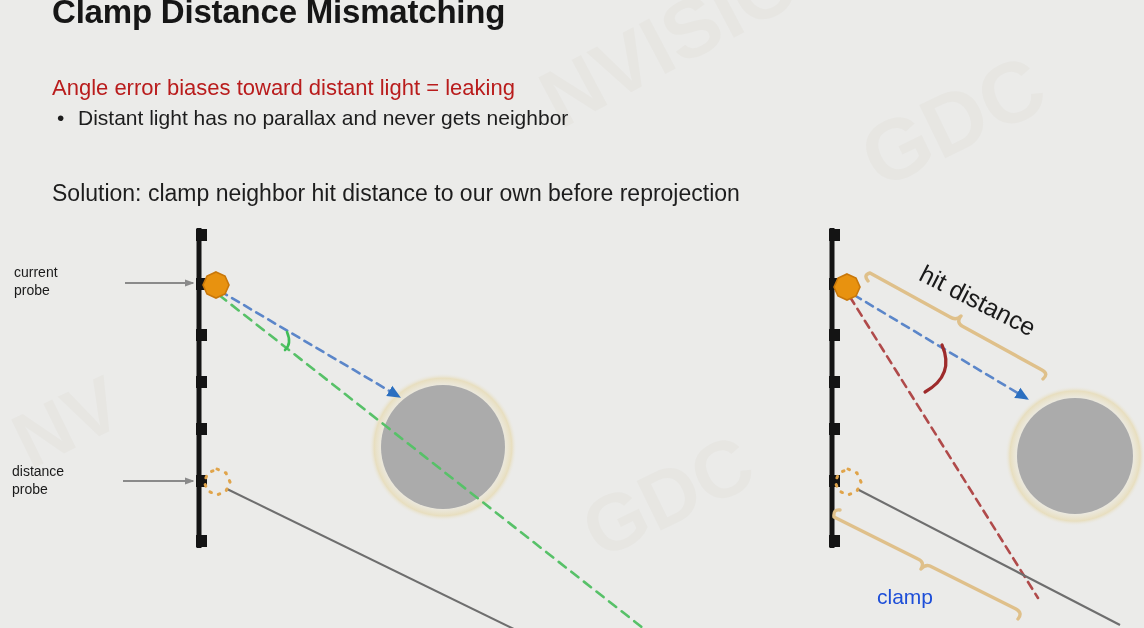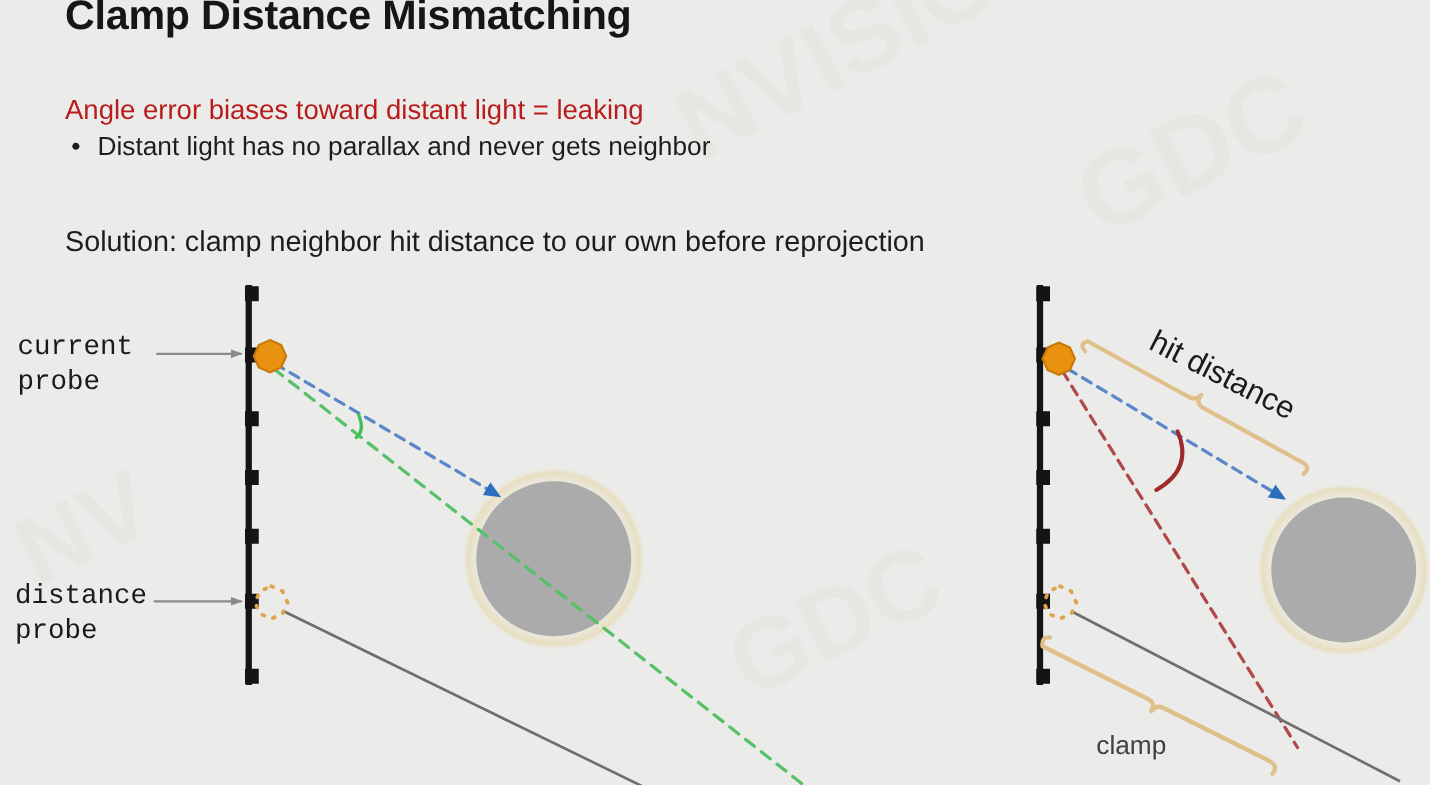--- a/index.html
+++ b/index.html
@@ -76,34 +76,33 @@
   }
   #diagram {
     position: absolute;
     left: 0;
     top: 0;
     width: 1144px;
     height: 628px;
   }
   .side-label {
     position: absolute;
-    font-size: 22px;
+    font-size: 14px;
     color: #1a1a1a;
     line-height: 1.28;
     white-space: nowrap;
-    font-family: Liberation Mono, monospace;
   }
   #label-current-probe { left: 14px; top: 264px; }
   #label-neighbor-probe { left: 12px; top: 463px; }
   #label-clamp {
     position: absolute;
     left: 877px;
     top: 585px;
     font-size: 21px;
-    color: #404040;
+    color: #1d4ed8;
     white-space: nowrap;
   }
   #label-hit-distance {
     position: absolute;
     left: 928px;
     top: 259px;
     font-size: 25px;
     color: #1a1a1a;
     white-space: nowrap;
     transform: rotate(27deg);

